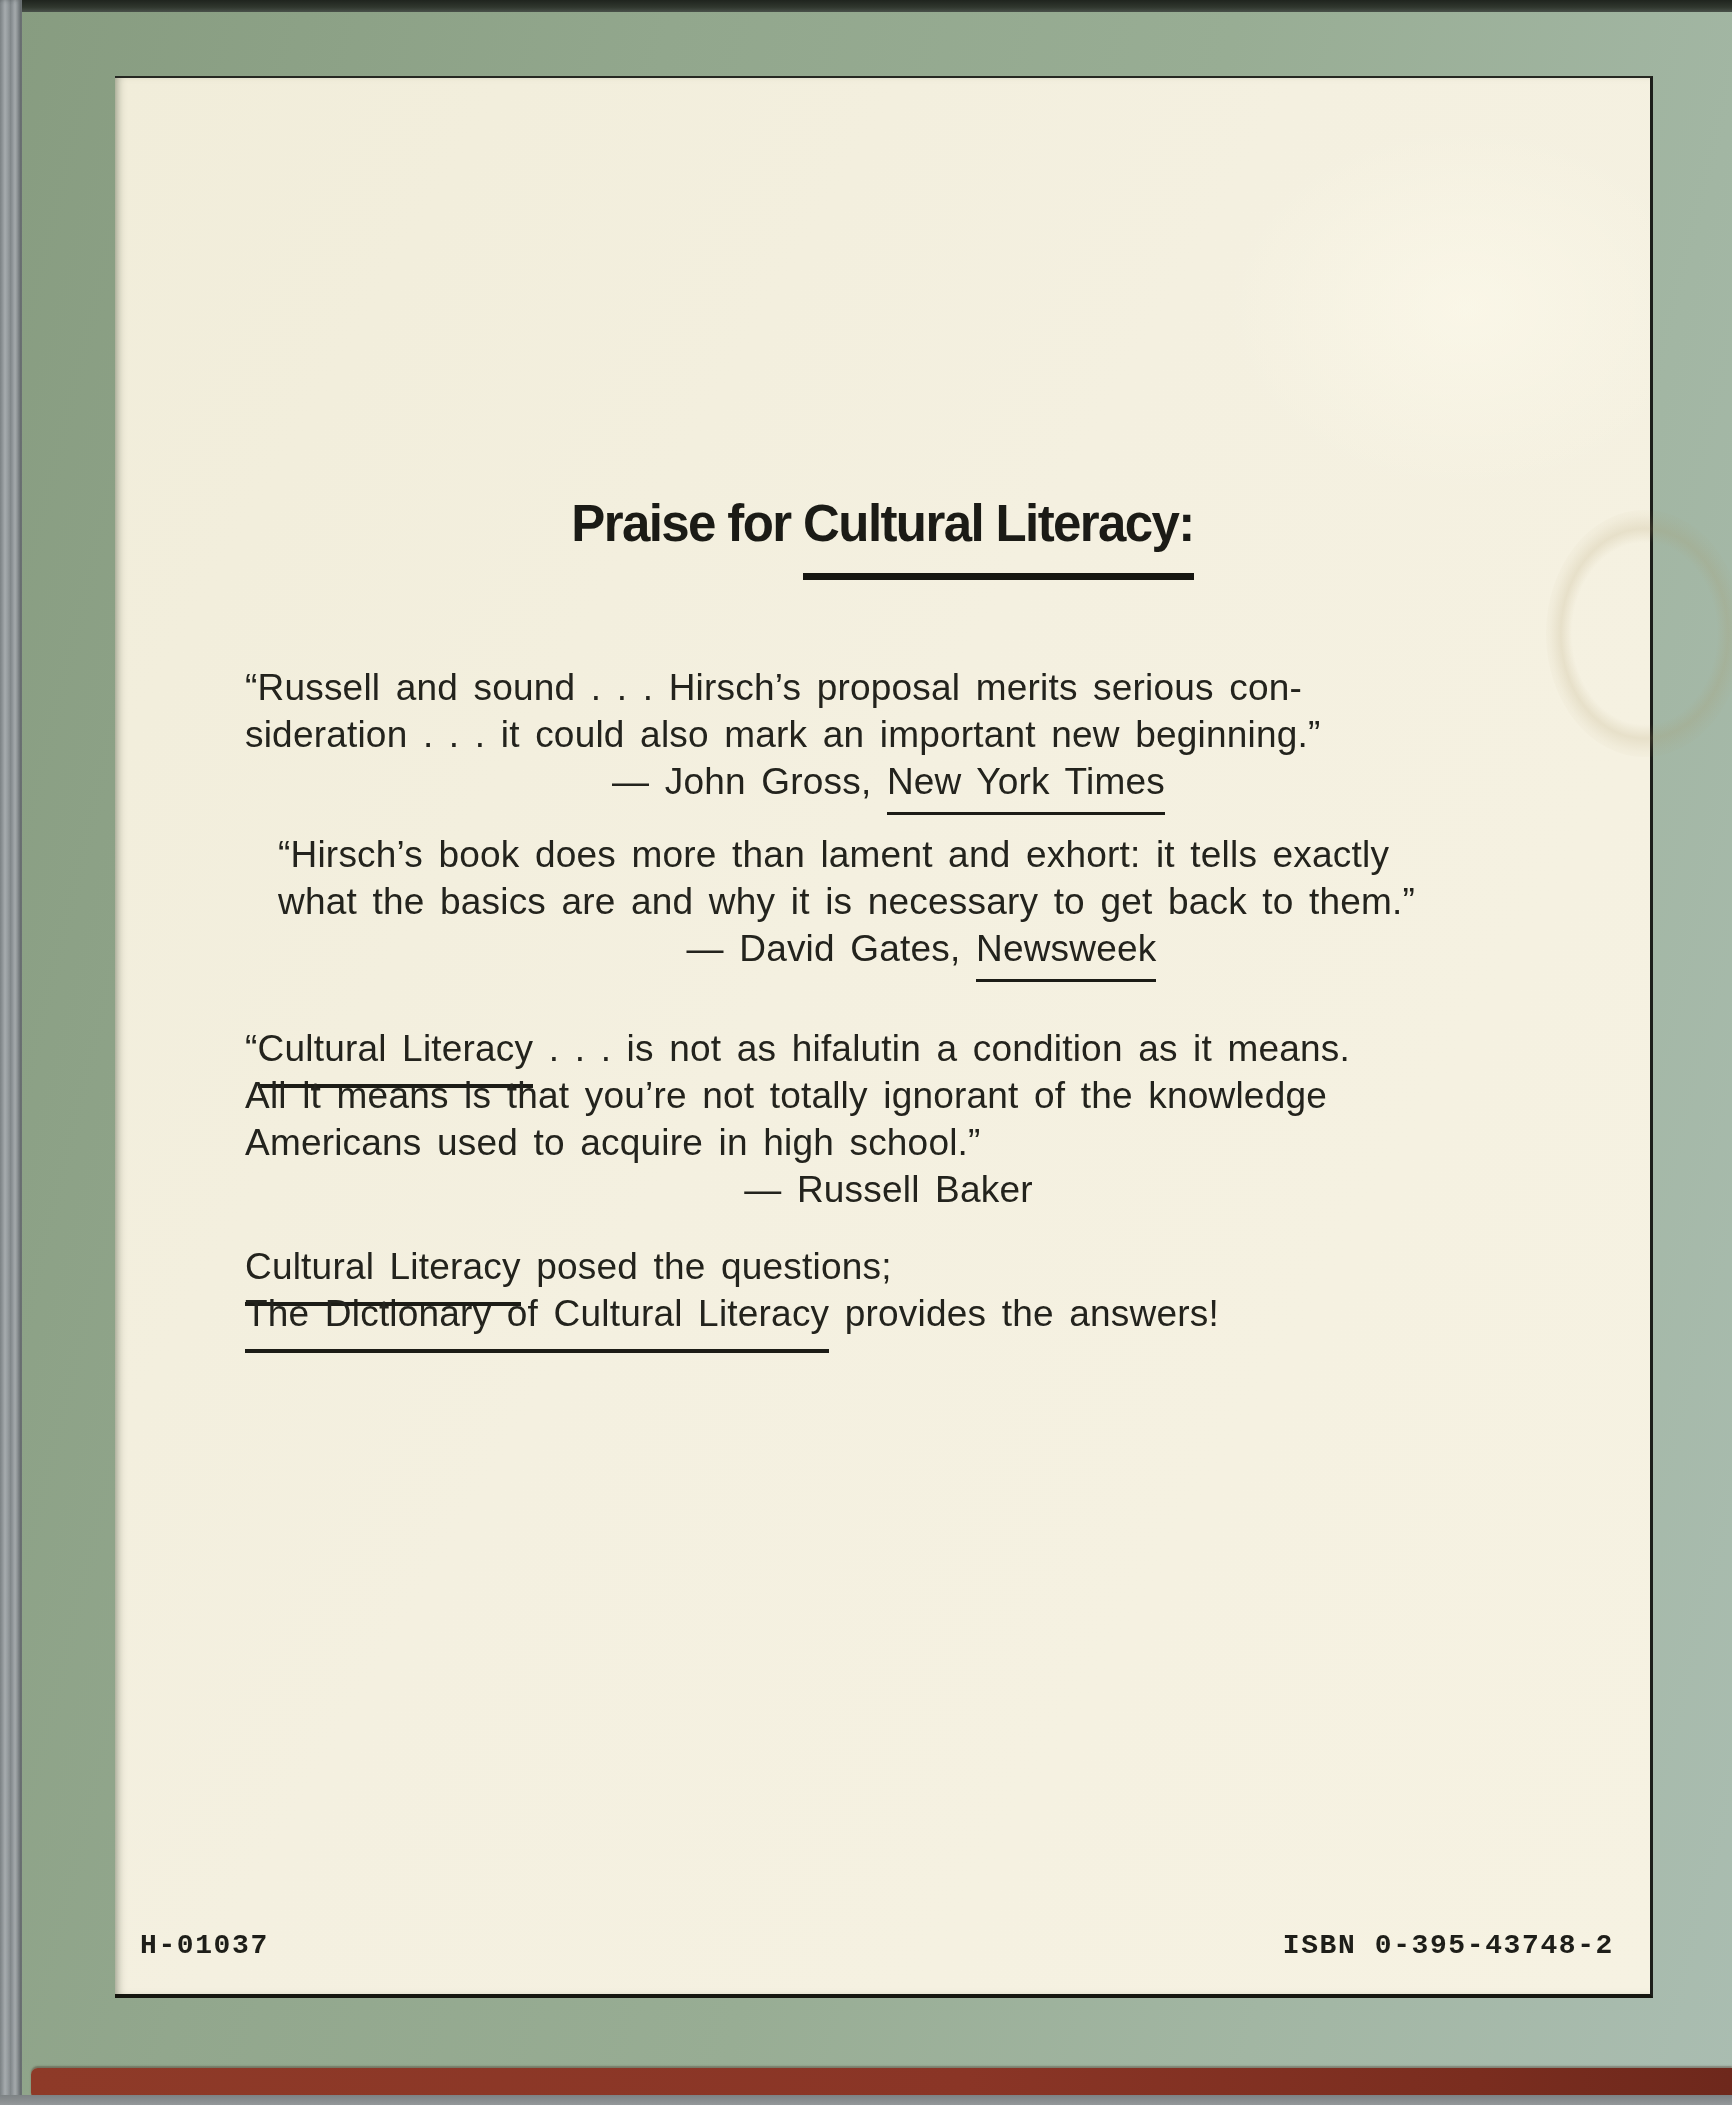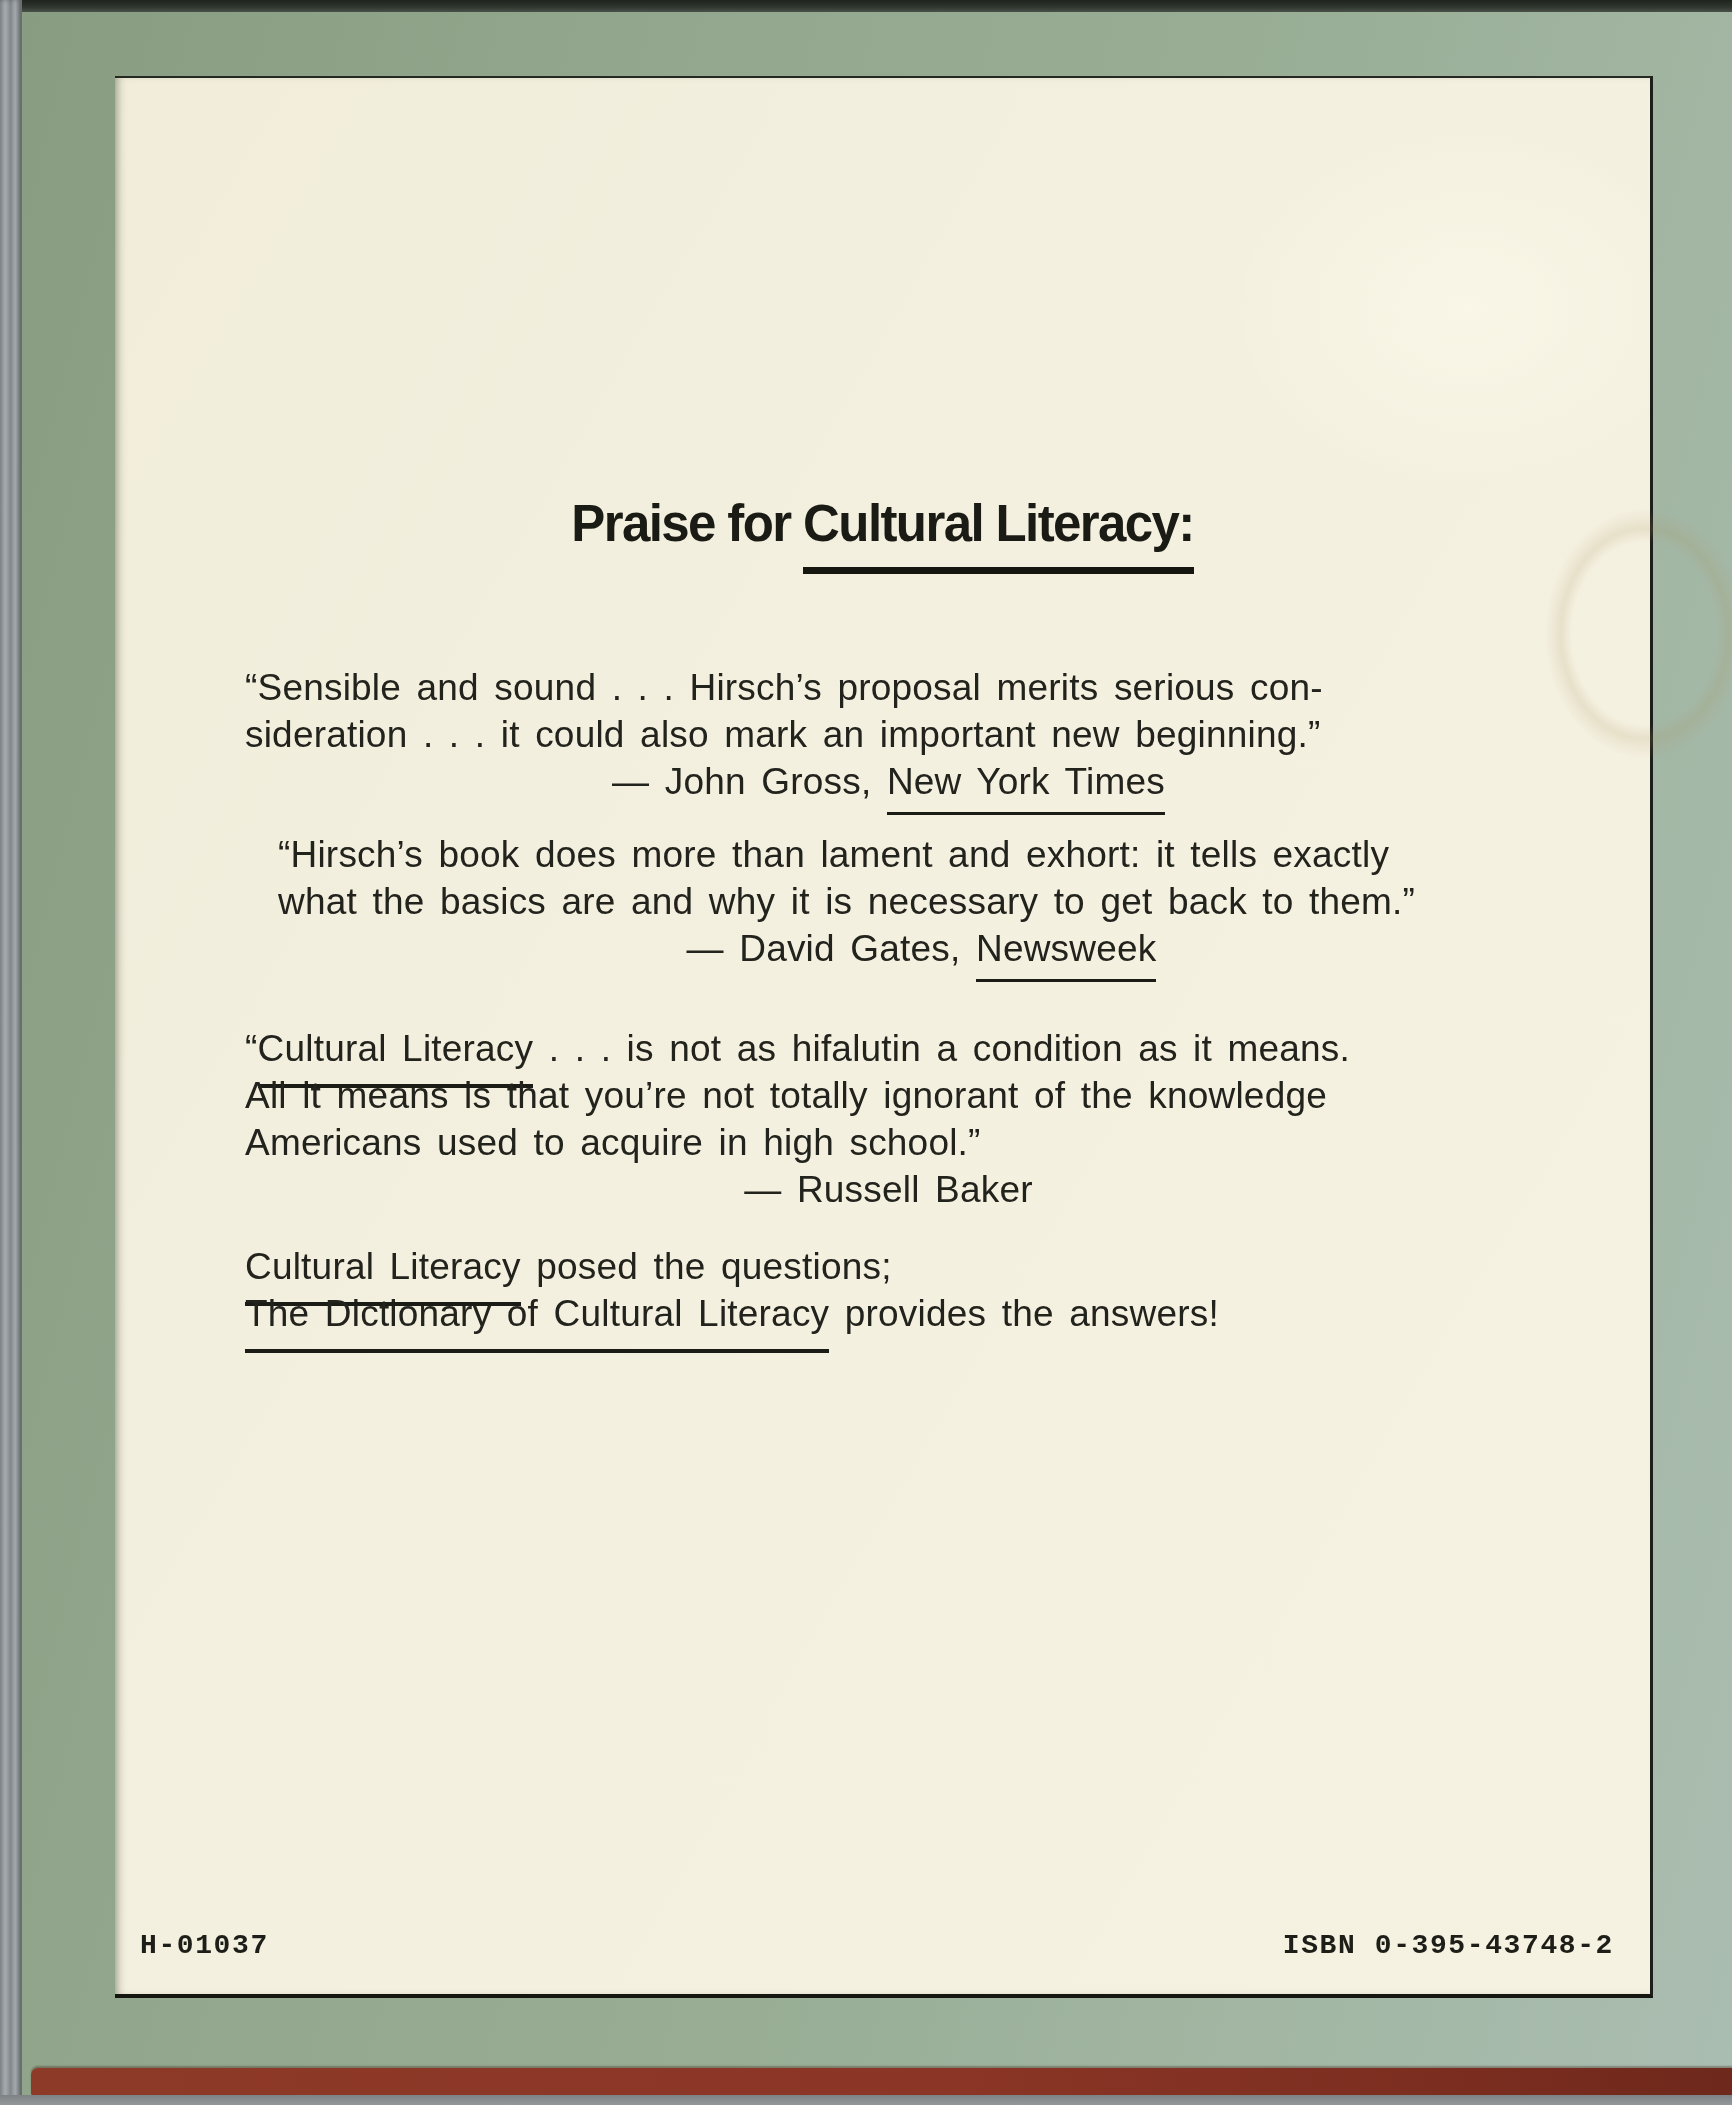--- a/index.html
+++ b/index.html
@@ -88,21 +88,21 @@
     right: 0;
     text-align: center;
     font-size: 51px;
     font-weight: bold;
     letter-spacing: -1.6px;
     color: #1b1b16;
     white-space: nowrap;
   }
   .heading .u-title {
     border-bottom: 7.4px solid #161611;
-    padding-bottom: 15px;
+    padding-bottom: 21px;
   }
   .quote {
     position: absolute;
     left: 130px;
     width: 1287px;
     font-size: 37px;
     line-height: 47px;
     letter-spacing: 0.2px;
     word-spacing: 5px;
     color: #23231d;
@@ -151,21 +151,21 @@
   <div class="top-edge"></div>
   <div class="spine-edge"></div>
   <div class="board-edge"></div>
   <div class="bottom-shadow"></div>
 
   <div class="panel">
 
     <div class="heading"><span>Praise for </span><span class="u-title">Cultural Literacy:</span></div>
 
     <div class="quote" style="top: 586px;">
-      <div class="q-line">“Sensible and sound . . . Hirsch’s proposal merits serious con-</div>
+      <div class="q-line">“Russell and sound . . . Hirsch’s proposal merits serious con-</div>
       <div class="q-line">sideration . . . it could also mark an important new beginning.”</div>
       <div class="attribution"><span>— John Gross, </span><span class="u-src">New York Times</span></div>
     </div>
 
     <div class="quote" style="top: 753px; margin-left: 33px;">
       <div class="q-line">“Hirsch’s book does more than lament and exhort: it tells exactly</div>
       <div class="q-line">what the basics are and why it is necessary to get back to them.”</div>
       <div class="attribution"><span>— David Gates, </span><span class="u-src">Newsweek</span></div>
     </div>
 

